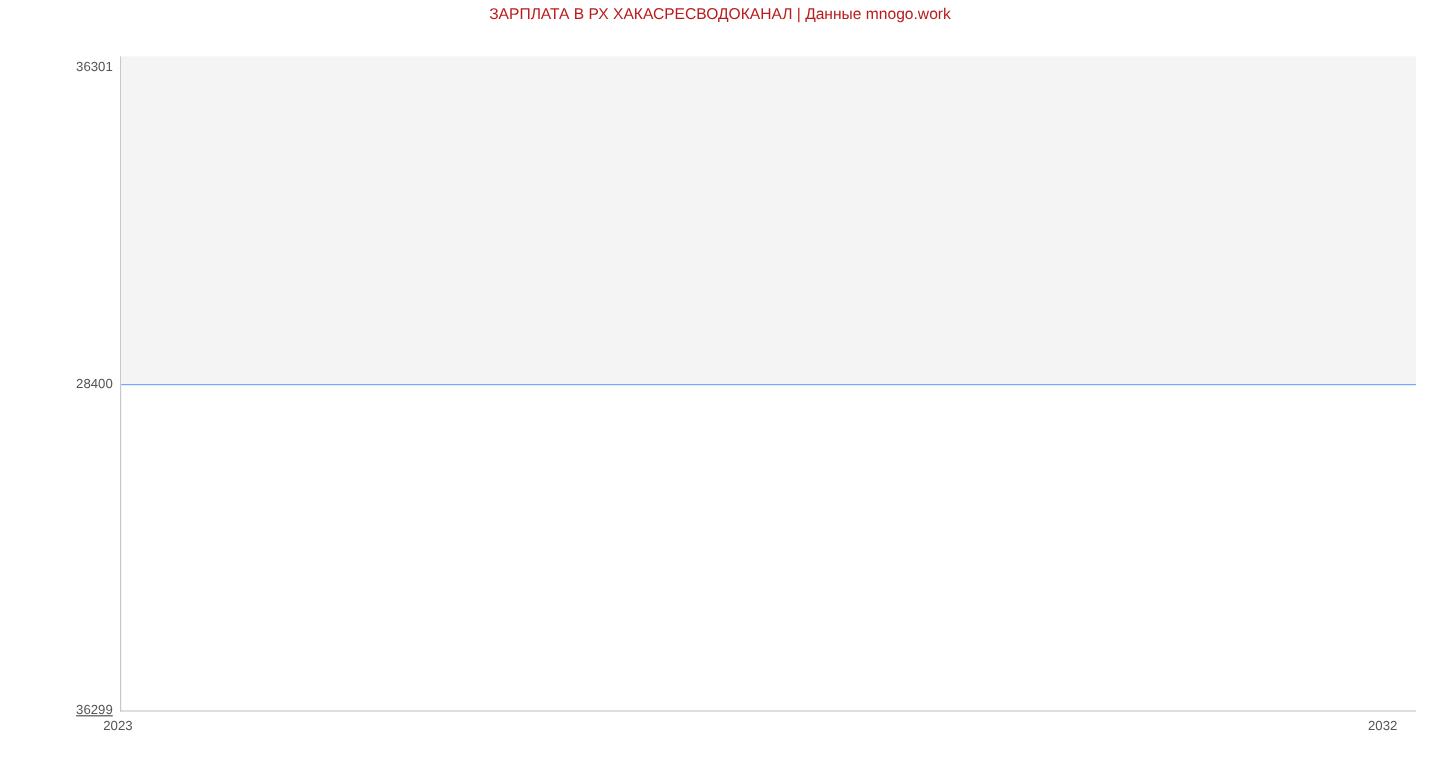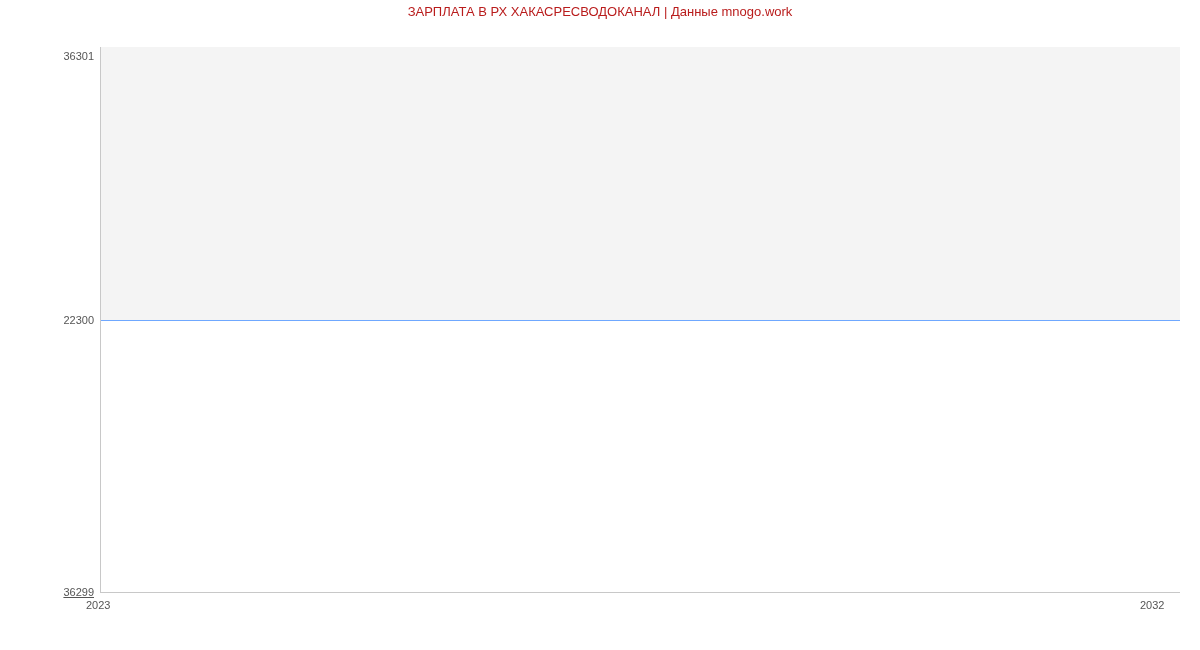--- a/index.html
+++ b/index.html
@@ -78,19 +78,19 @@
 <div class="title">ЗАРПЛАТА В РХ ХАКАСРЕСВОДОКАНАЛ | Данные mnogo.work</div>
 
 <div class="chart-wrap">
 
   <div class="plot">
     <div class="area-top"></div>
     <div class="line"></div>
   </div>
 
   <div class="ytick" style="top:33px;">36301</div>
-  <div class="ytick" style="top:297px;">22300</div>
+  <div class="ytick" style="top:297px;">28400</div>
   <div class="ytick" style="top:569px;text-decoration:underline;">36299</div>
 
   <div class="xtick" style="left:86px;">2023</div>
   <div class="xtick" style="left:1140px;">2032</div>
 
 </div>
 
 </body></html>

